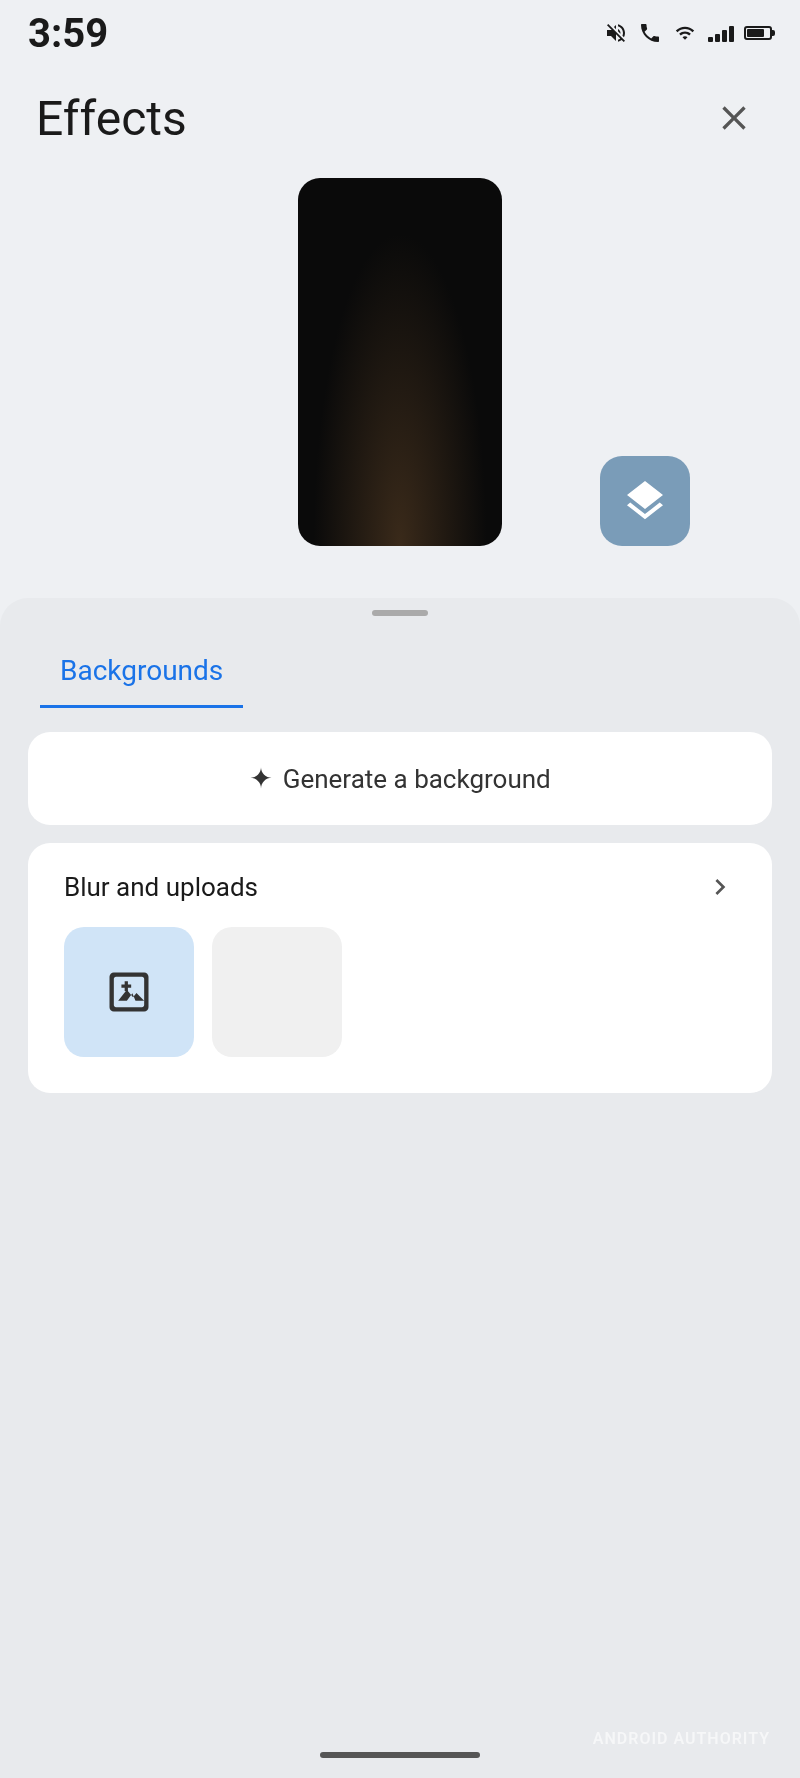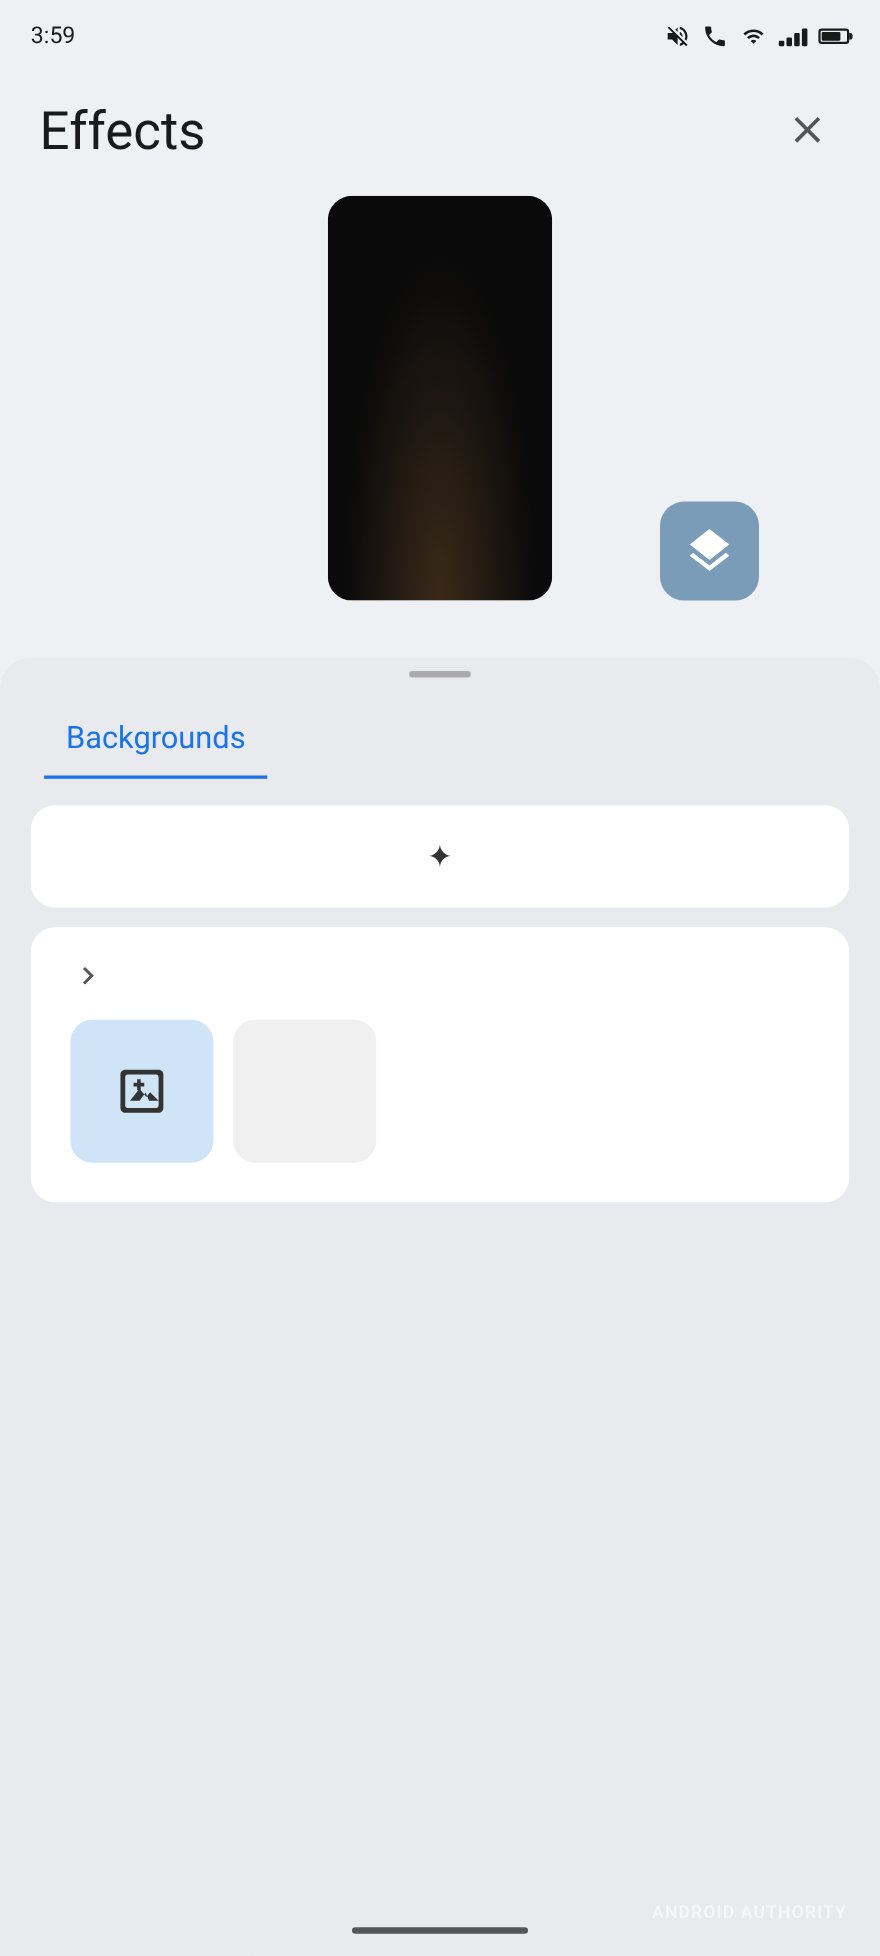--- a/index.html
+++ b/index.html
@@ -17,22 +17,22 @@
     
     .status-bar {
       display: flex;
       justify-content: space-between;
       align-items: center;
       padding: 14px 28px 8px 28px;
       height: 60px;
     }
 
     .status-time {
-      font-size: 21px;
-      font-weight: 400;
+      font-size: 40px;
+      font-weight: 700;
       color: #1a1a1a;
     }
 
     .status-icons {
       display: flex;
       align-items: center;
       gap: 10px;
     }
 
     
@@ -336,25 +336,27 @@
 
   <div class="tabs">
     <div class="tab active">
       <span>Backgrounds</span>
     </div>
   </div>
 
   <div class="card">
     <div class="generate-text">
       <span class="sparkle-icon">✦</span>
+      <span>Generate a background</span>
     </div>
   </div>
 
   <div class="blur-card">
     <div class="blur-header">
+      <span class="blur-title">Blur and uploads</span>
       <svg width="32" height="32" viewBox="0 0 24 24" fill="none">
         <path d="M10 6L8.59 7.41 13.17 12l-4.58 4.59L10 18l6-6z" fill="#555"></path>
       </svg>
     </div>
     <div class="blur-items">
 
       <div class="blur-item-upload">
         <svg width="52" height="52" viewBox="0 0 24 24" fill="none">
           <path d="M19 3H5c-1.1 0-2 .9-2 2v14c0 1.1.9 2 2 2h14c1.1 0 2-.9 2-2V5c0-1.1-.9-2-2-2zm-1 16H6c-.55 0-1-.45-1-1V6c0-.55.45-1 1-1h12c.55 0 1 .45 1 1v12c0 .55-.45 1-1 1zm-4.44-6.44L11 16H7l4-5 2.85 3.43 1.6-1.99L19 16h-4l-1.44-3.44z" fill="#333"></path>
           <path d="M13 8.5h-1.5V7H10v1.5H8.5V10H10v1.5h1.5V10H13z" fill="#333"></path>

